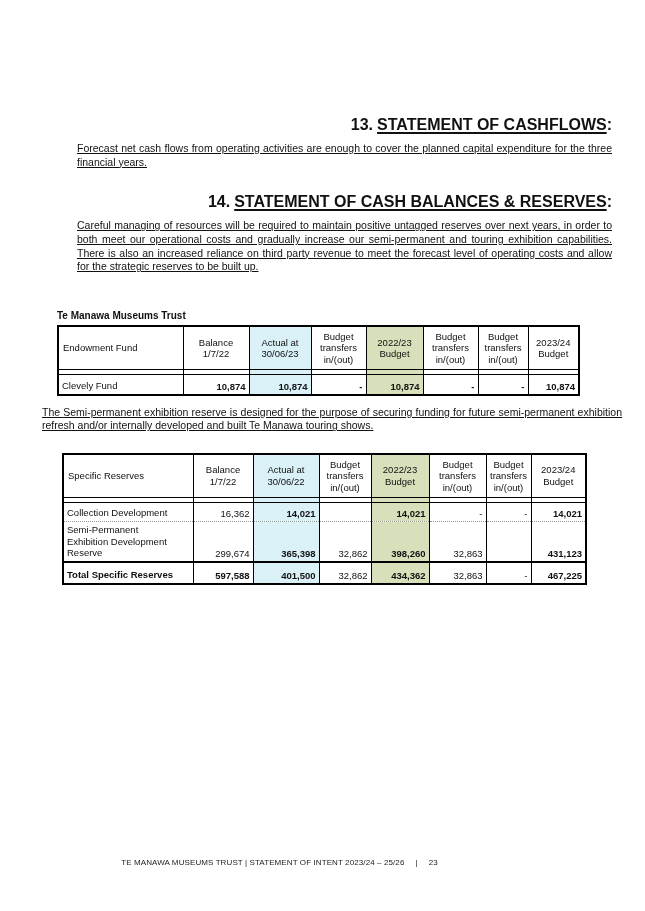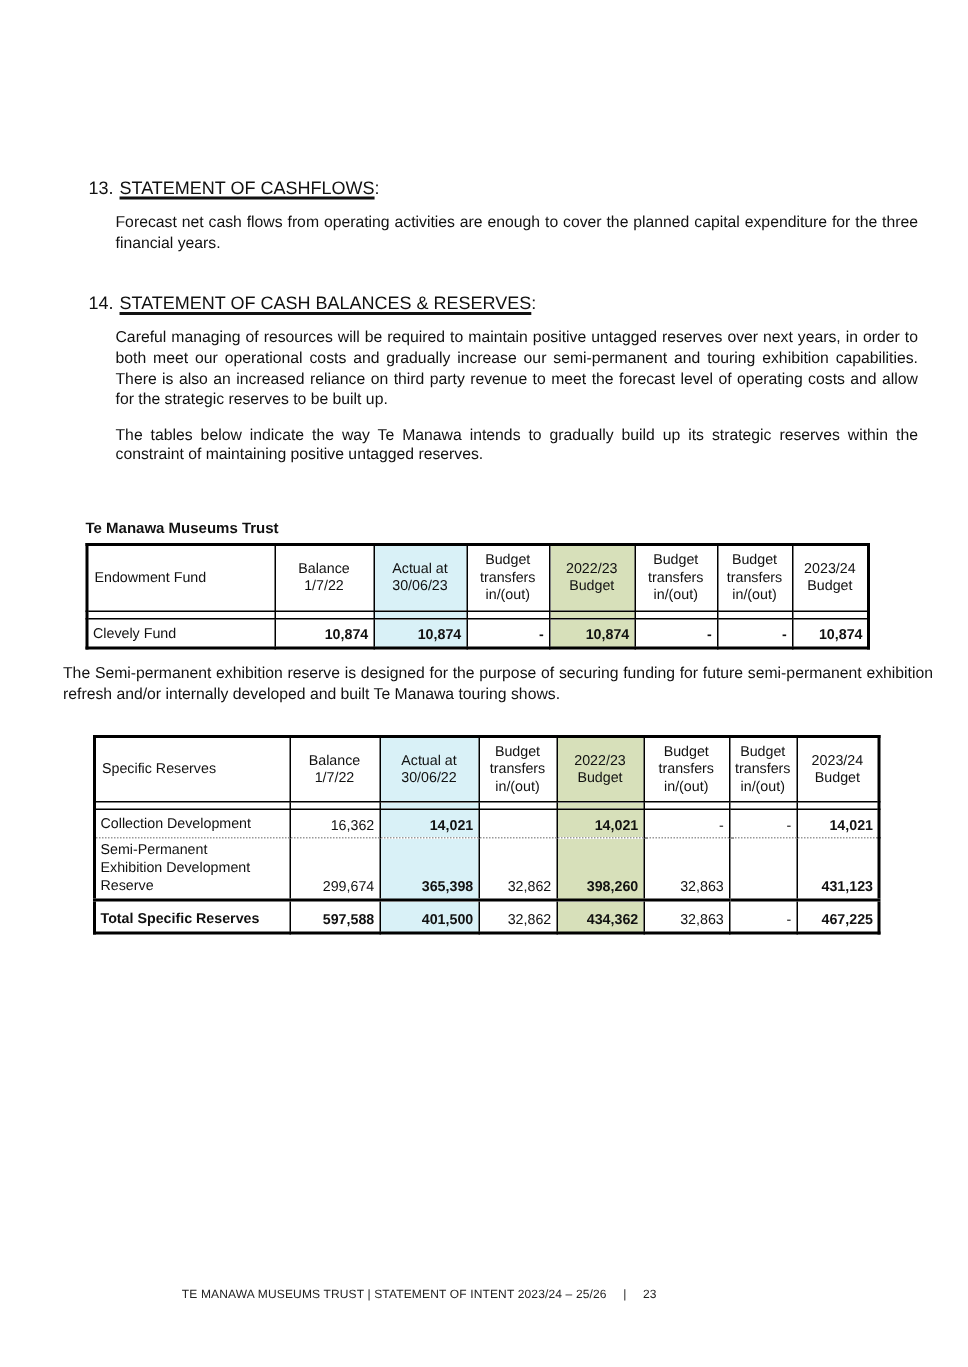--- a/index.html
+++ b/index.html
@@ -11,27 +11,28 @@
   html,body{background:#ffffff;}
   body{font-family:"Liberation Sans","DejaVu Sans",sans-serif;color:var(--ink);}
   .page{
     position:relative;
     width:645px;height:911px;
     background:#fff;
     padding:118px 33px 0 59px;
     overflow:hidden;
   }
   
-  .heading{font-size:12px;font-weight:400;line-height:14px;white-space:nowrap;}
+  .heading{font-size:16px;font-weight:700;line-height:14px;white-space:nowrap;text-align:right;}
   .heading .h-title{text-decoration:underline;text-decoration-thickness:1.5px;text-underline-offset:2px;}
   .heading .h-num{margin-right:4px;}
   
   .para{
     font-size:10.5px;line-height:1.3;text-align:justify;
     margin:10px 0 0 18px;
+    text-decoration:underline;
   }
   .para.flush{margin-left:-17px;margin-right:-10px;}
   .h14{margin-top:26px;}
   
   .table-title{margin-top:36px;margin-left:-2px;font-size:10px;font-weight:700;line-height:12px;}
   
   table.fin{
     border-collapse:collapse;
     table-layout:fixed;
     margin-top:3px;margin-left:-2px;
@@ -79,21 +80,20 @@
 
   <div class="heading">
     <span class="h-num">13.</span><span class="h-title">STATEMENT OF CASHFLOWS</span><span>:</span>
   </div>
   <p class="para">Forecast net cash flows from operating activities are enough to cover the planned capital expenditure for the three financial years.</p>
 
   <div class="heading h14">
     <span class="h-num">14.</span><span class="h-title">STATEMENT OF CASH BALANCES &amp; RESERVES</span><span>:</span>
   </div>
   <p class="para">Careful managing of resources will be required to maintain positive untagged reserves over next years, in order to both meet our operational costs and gradually increase our semi-permanent and touring exhibition capabilities. There is also an increased reliance on third party revenue to meet the forecast level of operating costs and allow for the strategic reserves to be built up.</p>
-  <p class="para">The tables below indicate the way Te Manawa intends to gradually build up its strategic reserves within the constraint of maintaining positive untagged reserves.</p>
 
   <div class="table-title">
     <div>Te Manawa Museums Trust</div>
   </div>
 
   <table class="fin" id="t1">
     <colgroup>
       <col style="width:125px">
         <col style="width:66px">
         <col style="width:62px">

